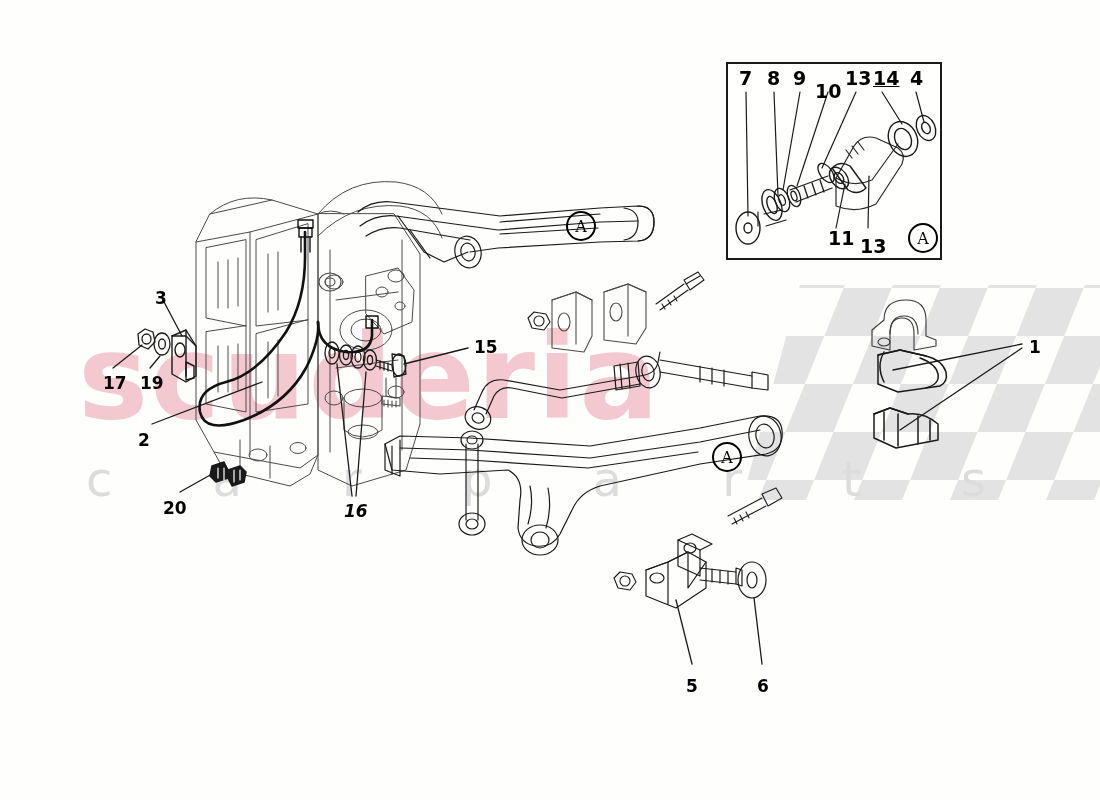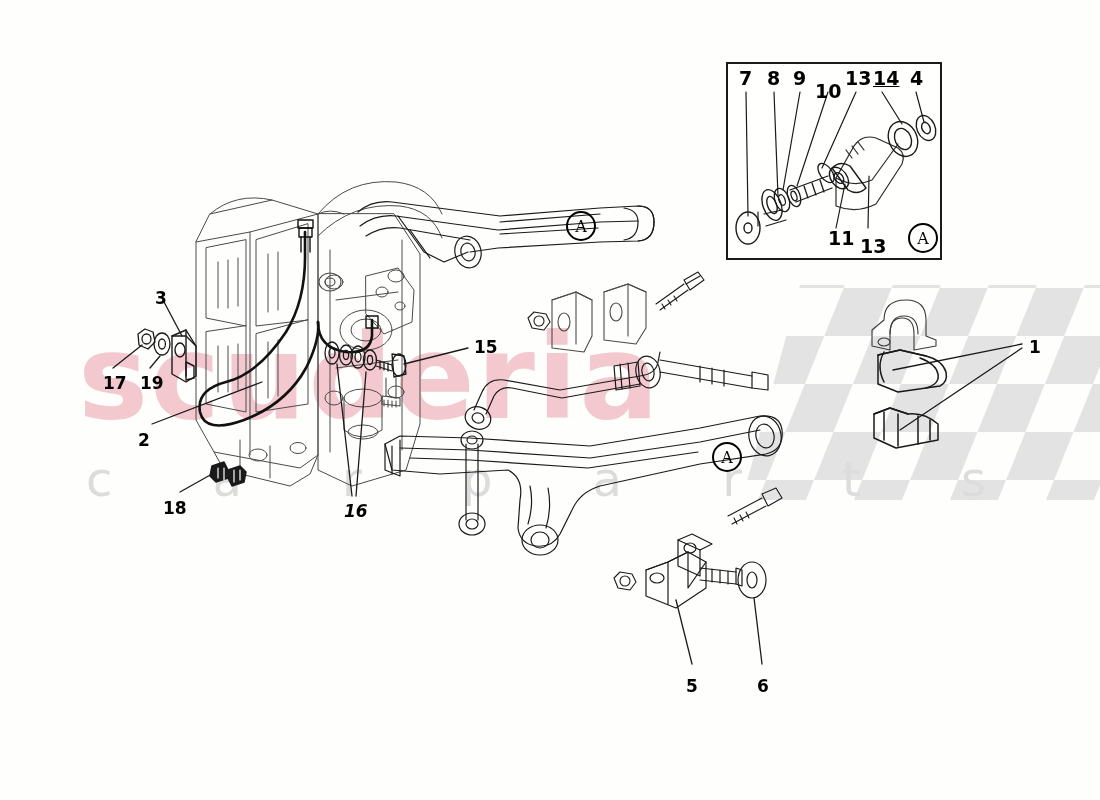--- a/index.html
+++ b/index.html
@@ -505,19 +505,19 @@
 
   <div class="lbl" style="left:1029px; top:339px;">1</div>
   <div class="lbl" style="left:138px;  top:432px;">2</div>
   <div class="lbl" style="left:155px;  top:290px;">3</div>
   <div class="lbl" style="left:686px;  top:678px;">5</div>
   <div class="lbl" style="left:757px;  top:678px;">6</div>
   <div class="lbl" style="left:474px;  top:339px;">15</div>
   <div class="lbl" style="left:344px;  top:503px;font-style:italic;">16</div>
   <div class="lbl" style="left:103px;  top:375px;">17</div>
   <div class="lbl" style="left:140px;  top:375px;">19</div>
-  <div class="lbl" style="left:163px;  top:500px;">18</div>
+  <div class="lbl" style="left:163px;  top:500px;">20</div>
 
   <div class="circA" style="left:566px; top:211px;">A</div>
   <div class="circA" style="left:712px; top:442px;">A</div>
   <div class="circA" style="left:908px; top:223px;">A</div>
 
 </div>
 
 </body></html>

